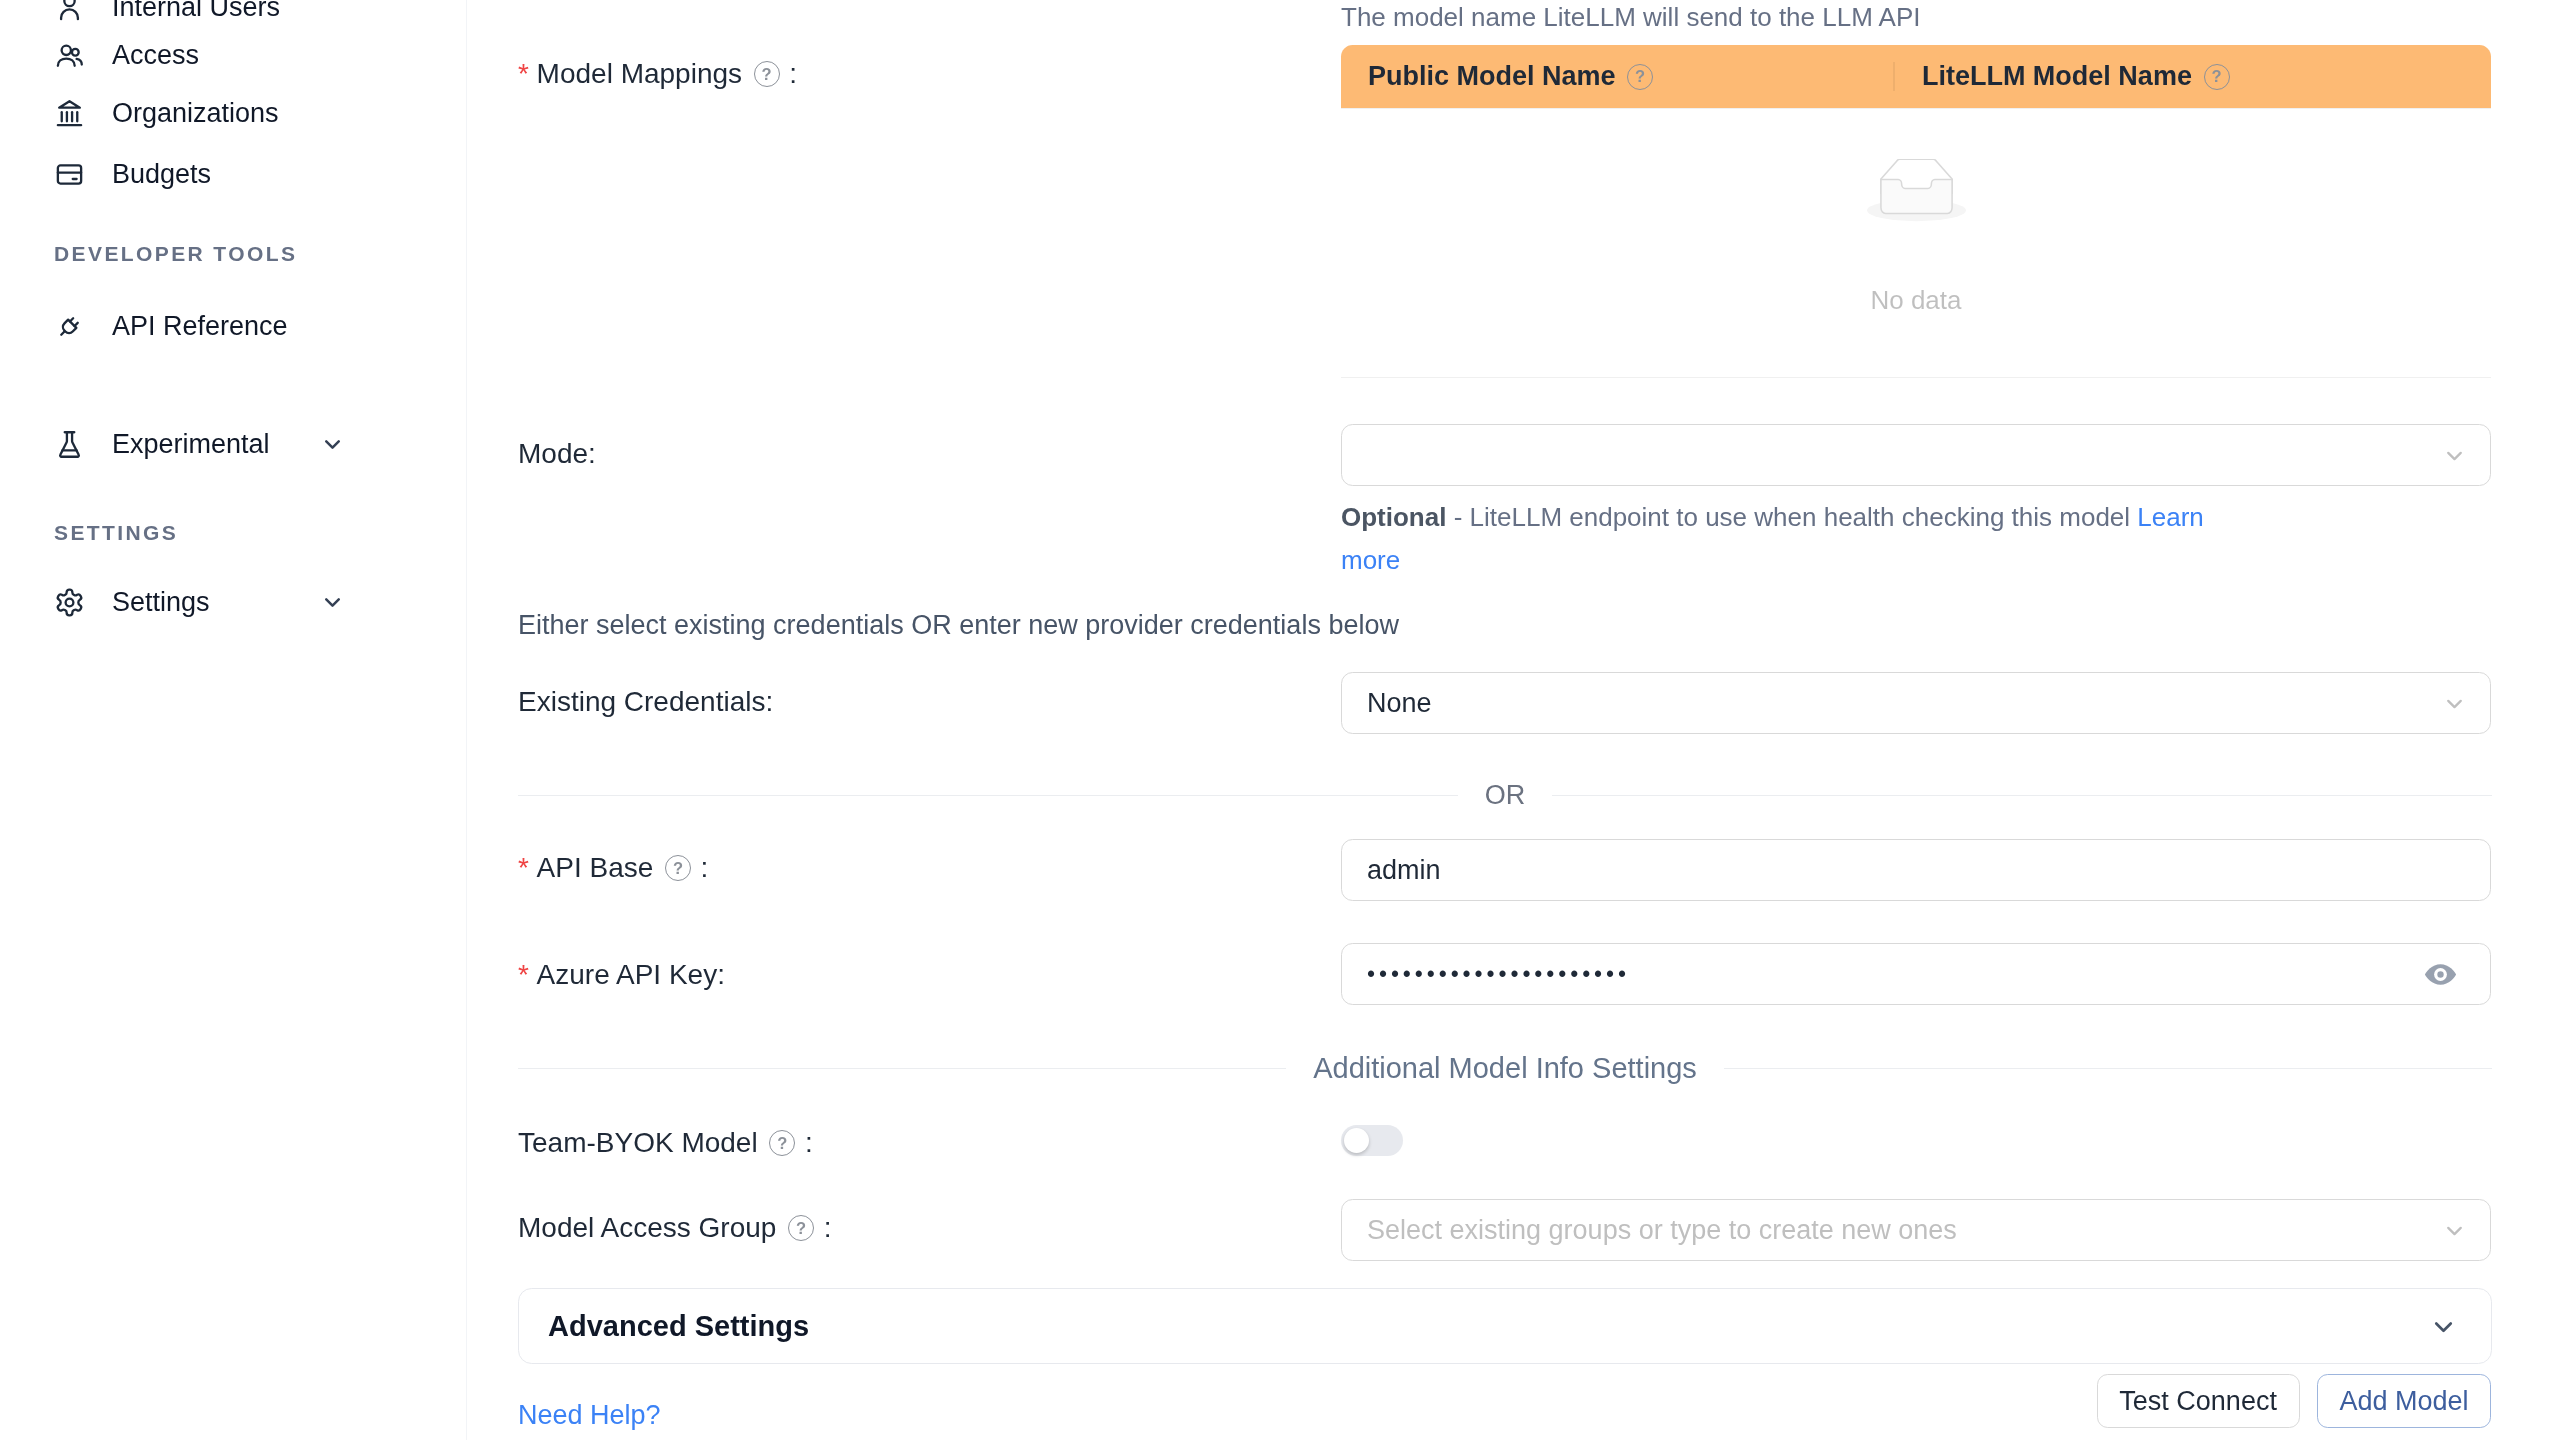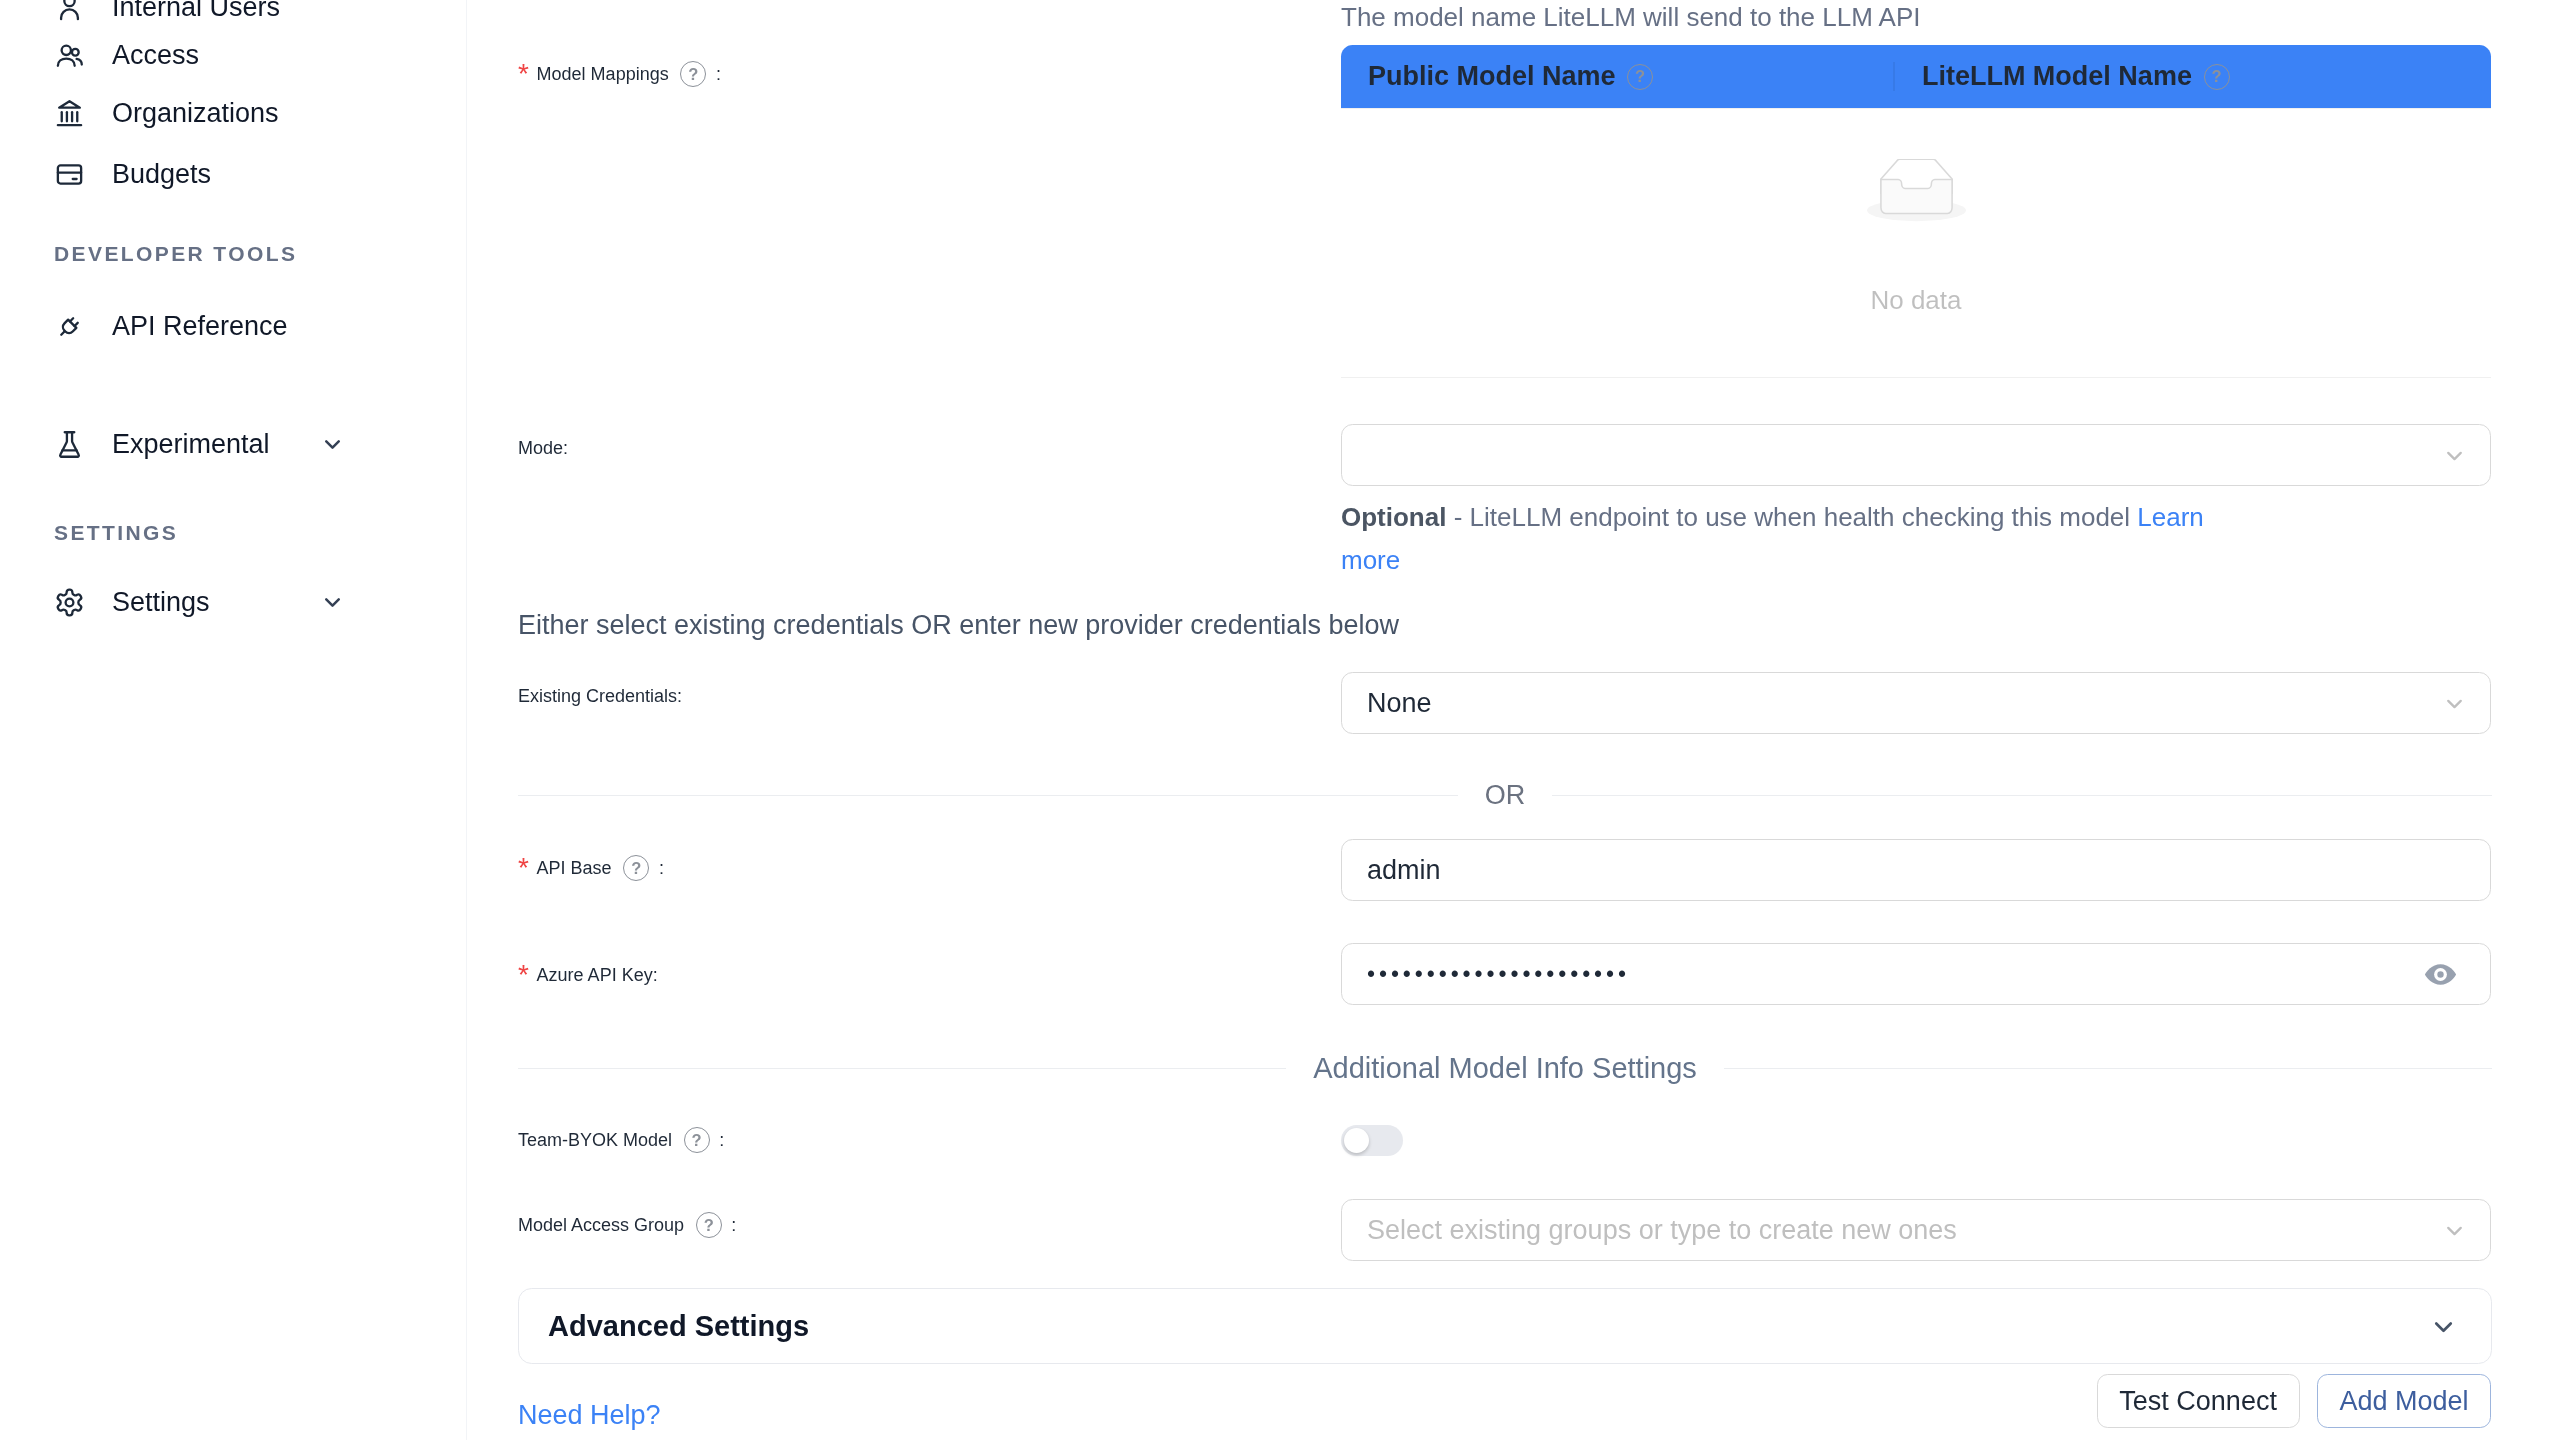--- a/index.html
+++ b/index.html
@@ -15,32 +15,32 @@
   .nav-item .nicon { width: 31px; height: 31px; flex: 0 0 31px; display: flex; align-items: center; }
   .nav-item .nlabel { font-size: 27px; color: #101828; }
   .nav-chevron { position: absolute; left: 320px; }
   .section-header { position: absolute; left: 54px; font-size: 21px; font-weight: 700;
     letter-spacing: 2.4px; color: #667085; }
 
   
   .help-top { position: absolute; left: 1341px; top: 1.9px; font-size: 26px; color: #667085; }
 
   .form-label { position: absolute; left: 518px; display: flex; align-items: center;
-    font-size: 18px; color: #1f2937; white-space: nowrap; }
+    font-size: 28px; color: #1f2937; white-space: nowrap; }
   .form-label .colon::after { content: " :"; color: #1f2937; }
   .req::before { content: "*"; color: #ef4444; font-size: 28px; margin-right: 7.7px; }
   .q-icon { display: inline-flex; align-items: center; justify-content: center;
     width: 26px; height: 26px; border: 1.9px solid #8c9199; border-radius: 50%;
     color: #8c9199; font-size: 16.5px; font-weight: 700; margin: 0 9.7px 0 11.6px; cursor: pointer; }
   .q-icon::before { content: "?"; }
 
   
   .map-table { position: absolute; left: 1341px; top: 45px; width: 1150px; height: 333px;
     border-bottom: 1px solid #f0f0f0; }
-  .map-header { display: flex; align-items: center; height: 64px; background: #3b82f6;
+  .map-header { display: flex; align-items: center; height: 64px; background: #fdba74;
     border-bottom: 1px solid #f0f0f0; border-radius: 11.6px 11.6px 0 0; }
   .map-cell { display: flex; align-items: center; font-size: 27px; font-weight: 700; color: #1f2937; }
   .map-cell.c1 { width: 552px; padding-left: 27px; }
   .map-cell.c2 { flex: 1; padding-left: 27px; }
   .map-sep { width: 1.9px; height: 29px; background: rgba(0,0,0,0.06); }
   .map-header .q-icon { border-width: 1.9px; margin-left: 11.6px; }
   .empty-state { position: absolute; left: 0; top: 114px; width: 1150px;
     display: flex; flex-direction: column; align-items: center; gap: 48px; }
   .empty-state .no-data { margin-top: 13.6px; font-size: 26px; color: rgba(0,0,0,0.25); }
 

